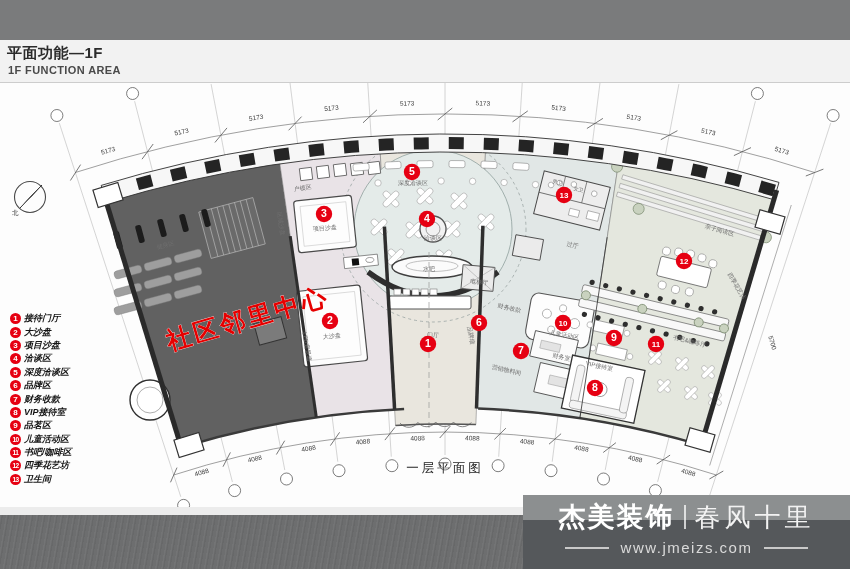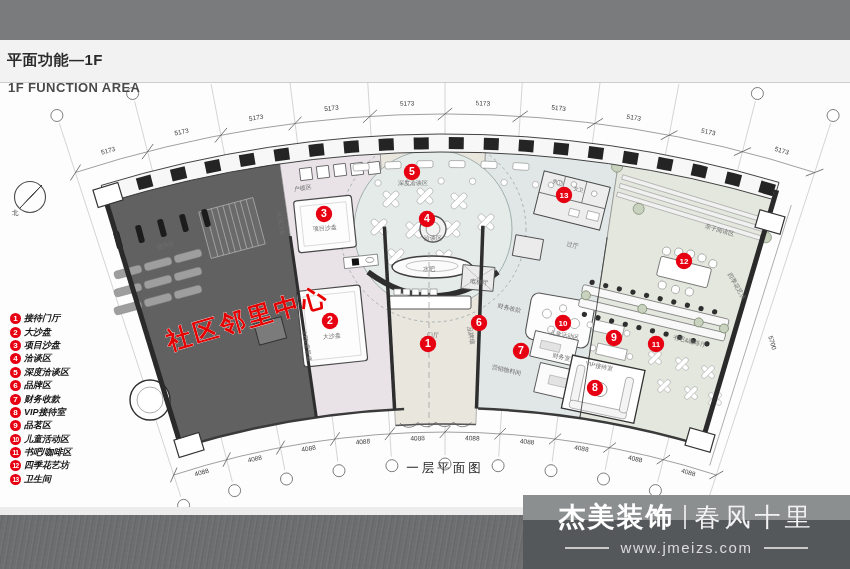--- a/index.html
+++ b/index.html
@@ -1,22 +1,22 @@
 <!DOCTYPE html>
 <html><head>
 <meta charset="utf-8">
 <style>
   html,body{margin:0;padding:0;}
   body{width:850px;height:569px;position:relative;overflow:hidden;background:#fdfdfd;
        font-family:"Liberation Sans","DejaVu Sans",sans-serif;}
   #topbar{position:absolute;left:0;top:0;width:850px;height:40px;background:#7a7b7c;z-index:5;}
   #header{position:absolute;left:0;top:40px;width:850px;height:42px;background:#f2f2f2;
           border-bottom:1px solid #cdcdcd;z-index:5;}
-  #title{position:absolute;left:7px;top:4px;font-size:15px;font-weight:700;color:#2b2b2b;letter-spacing:.5px;margin-top:7px;}
-  #subtitle{position:absolute;left:8px;top:40px;font-size:13px;font-weight:700;color:#4a4a4a;letter-spacing:.4px;}
+  #title{position:absolute;left:7px;top:4px;font-size:15px;font-weight:700;color:#2b2b2b;letter-spacing:.5px;}
+  #subtitle{position:absolute;left:8px;top:24px;font-size:11px;font-weight:700;color:#4a4a4a;letter-spacing:.4px;}
   #plan-svg{position:absolute;left:0;top:0;z-index:1;}
   #legend{position:absolute;left:10px;top:312px;z-index:6;}
   .lg-row{display:flex;align-items:center;height:13.4px;gap:3px;}
   .lg-dot{width:11px;height:11px;border-radius:50%;background:#e60012;color:#fff;flex:0 0 11px;
           font-size:8px;font-weight:700;line-height:11.5px;text-align:center;}
   .lg-dot.two{font-size:6.5px;letter-spacing:-.5px;}
   .lg-label{font-size:9px;font-weight:700;color:#141414;white-space:nowrap;font-style:italic;}
   #stripe{position:absolute;left:0;top:507px;width:850px;height:8px;background:#ececec;z-index:4;}
   #band{position:absolute;left:0;top:515px;width:850px;height:54px;background:#6d6e6f;z-index:4;
         background-image:repeating-linear-gradient(100deg,rgba(255,255,255,.045) 0 1px,rgba(0,0,0,.05) 2px 3px,transparent 3px 6px);}

